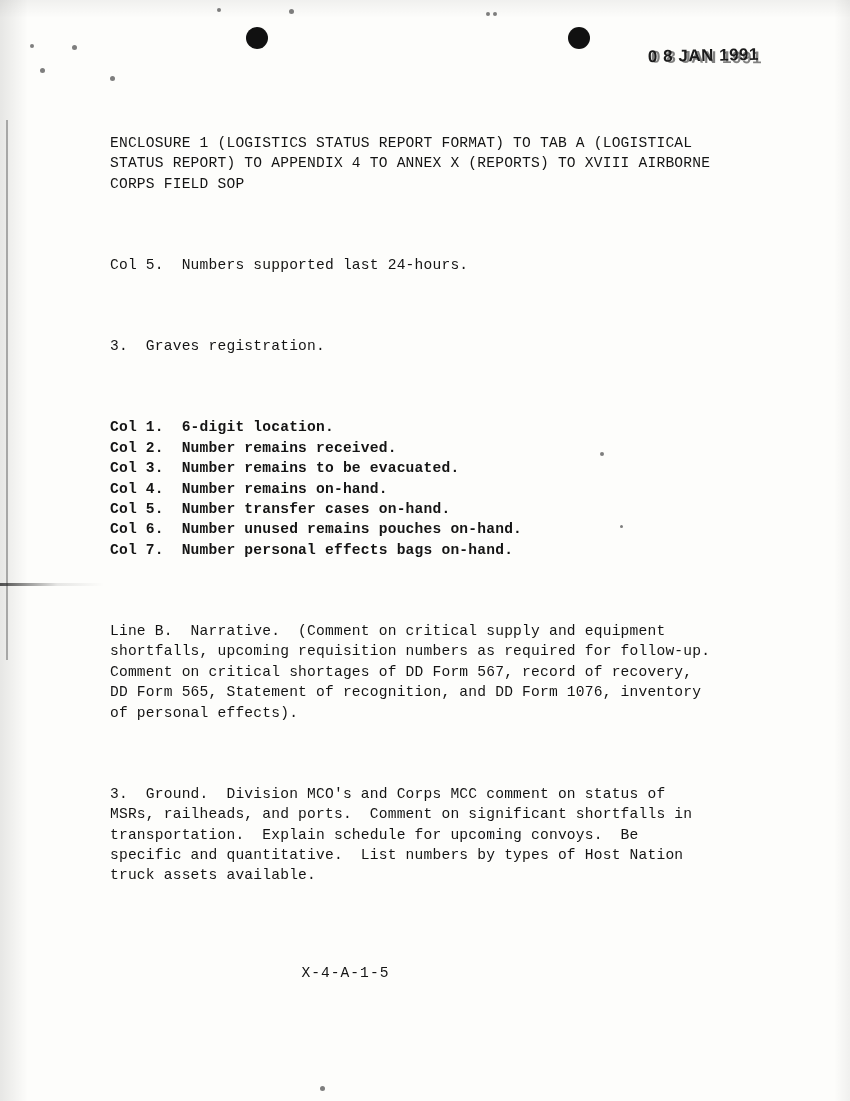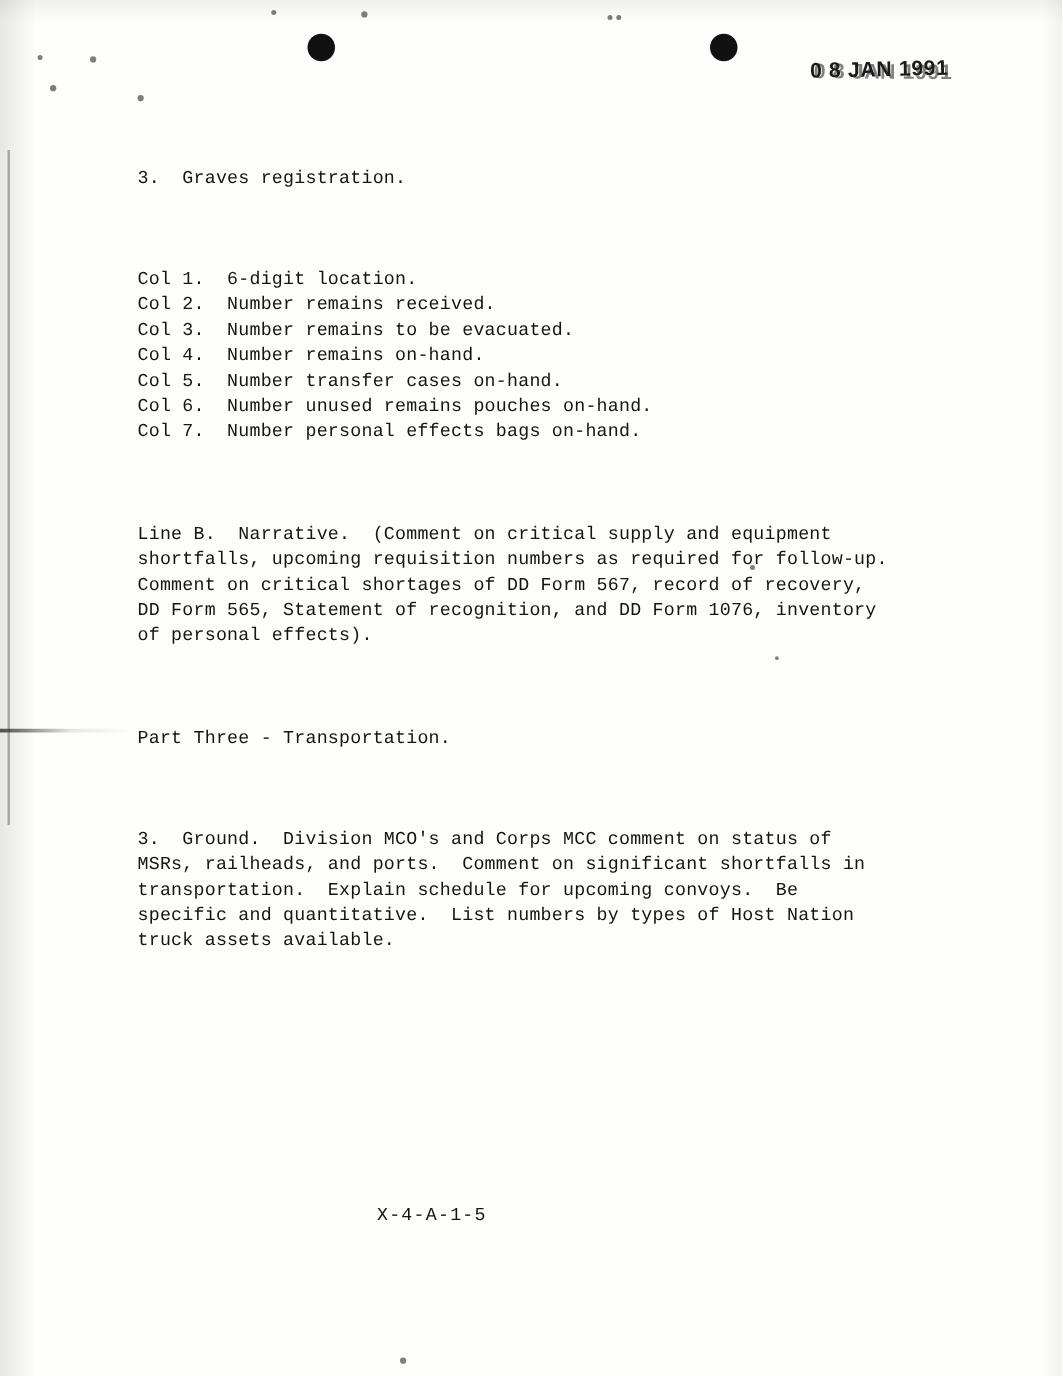--- a/index.html
+++ b/index.html
@@ -69,21 +69,21 @@
     position: absolute;
     left: 110px;
     top: 92px;
     width: 690px;
     font-size: 14.6px;
     line-height: 20.4px;
     letter-spacing: 0.2px;
     white-space: pre-wrap;
   }
   .para { margin: 0 0 20px 0; white-space: pre-wrap; }
-  .colblock { margin: 0 0 20px 0; white-space: pre-wrap; }
+  .colblock { margin: 0 0 20px 0; white-space: pre-wrap; font-weight: bold; }
 
   .footer {
     position: absolute;
     left: 0;
     top: 965px;
     width: 691px;
     text-align: center;
     font-size: 14.6px;
     letter-spacing: 1px;
   }
@@ -127,34 +127,37 @@
   <div class="speck" style="left:486px; top:12px;  width:4px; height:4px;"></div>
   <div class="speck" style="left:493px; top:12px;  width:4px; height:4px;"></div>
   <div class="speck" style="left:320px; top:1086px;width:5px; height:5px;"></div>
   <div class="speck" style="left:600px; top:452px; width:4px; height:4px;"></div>
   <div class="speck" style="left:620px; top:525px; width:3px; height:3px;"></div>
 
   <div class="left-edge"></div>
   <div class="smudge-line"></div>
 
   <div class="body">
+    <p class="para">ENCLOSURE 1 (LOGISTICS STATUS REPORT FORMAT) TO TAB A (LOGISTICAL
+STATUS REPORT) TO APPENDIX 4 TO ANNEX X (REPORTS) TO XVIII AIRBORNE
+CORPS FIELD SOP</p>
+    <p class="para">Col 5.  Numbers supported last 24-hours.</p>
     <p class="para">3.  Graves registration.</p>
     <div class="colblock">Col 1.  6-digit location.
 Col 2.  Number remains received.
 Col 3.  Number remains to be evacuated.
 Col 4.  Number remains on-hand.
 Col 5.  Number transfer cases on-hand.
 Col 6.  Number unused remains pouches on-hand.
 Col 7.  Number personal effects bags on-hand.</div>
     <p class="para">Line B.  Narrative.  (Comment on critical supply and equipment
 shortfalls, upcoming requisition numbers as required for follow-up.
 Comment on critical shortages of DD Form 567, record of recovery,
 DD Form 565, Statement of recognition, and DD Form 1076, inventory
 of personal effects).</p>
-    <p class="para">Part Three - Transportation.</p>
     <p class="para">3.  Ground.  Division MCO's and Corps MCC comment on status of
 MSRs, railheads, and ports.  Comment on significant shortfalls in
 transportation.  Explain schedule for upcoming convoys.  Be
 specific and quantitative.  List numbers by types of Host Nation
 truck assets available.</p>
     
     
     
     
     

